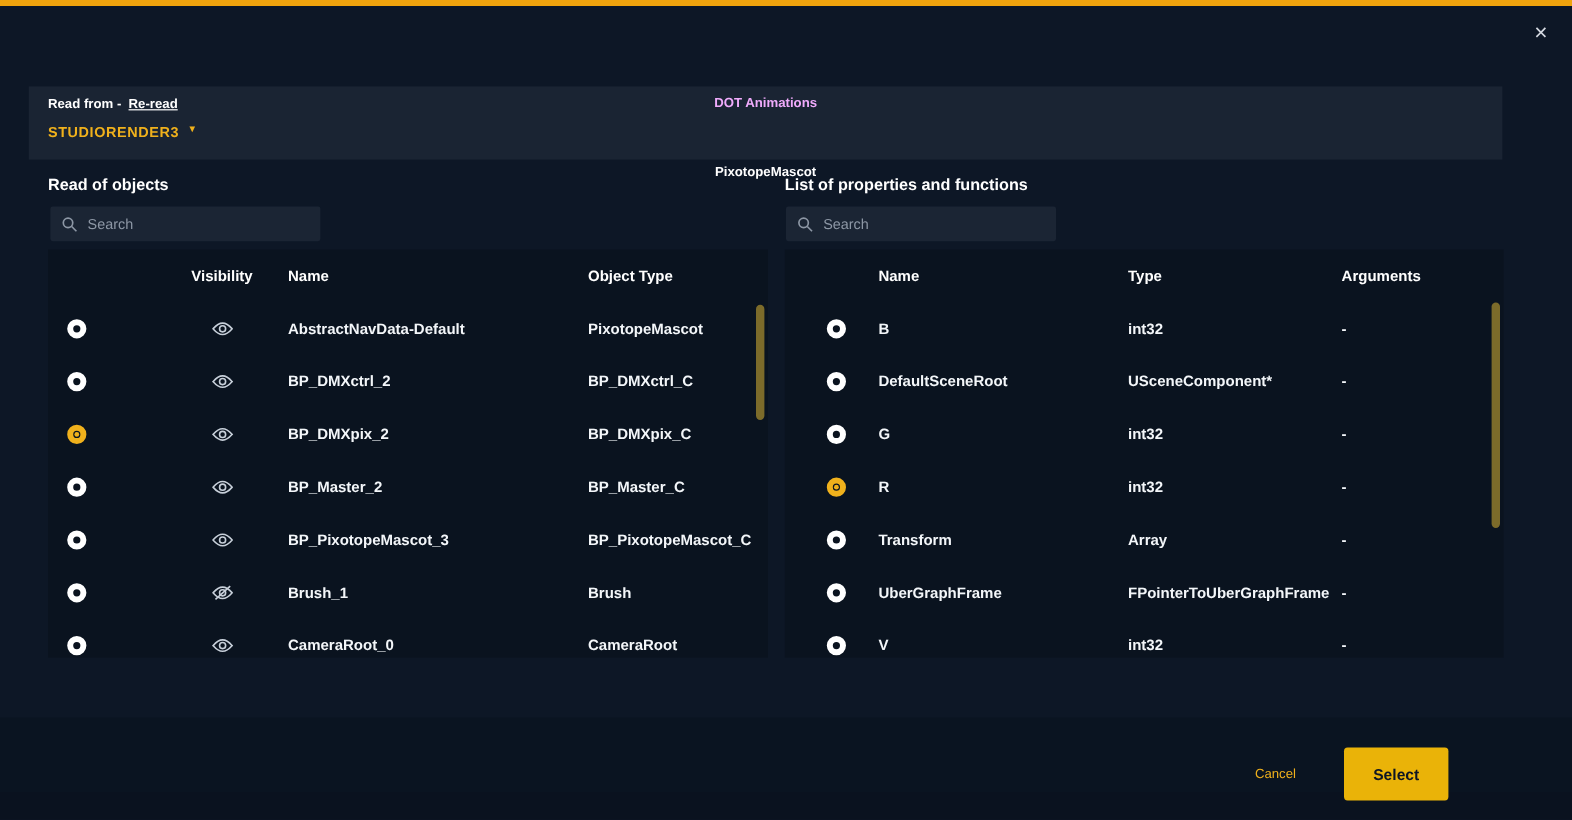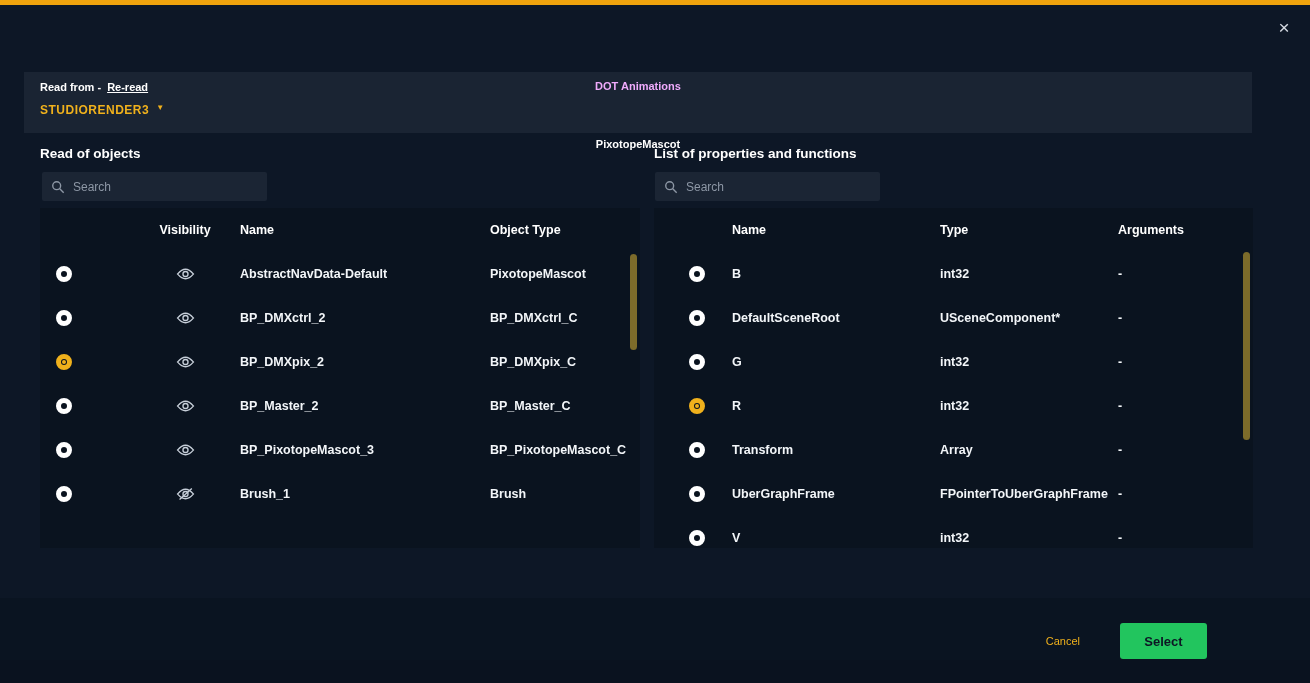--- a/index.html
+++ b/index.html
@@ -89,21 +89,21 @@
 
   .footer-actions {
     position:absolute; top:623px; right:103px;
     display:flex; align-items:center; gap:40px;
   }
   .cancel-btn {
     background:none; border:none; color:#f0b11c; font-size:11px; font-weight:normal;
     cursor:pointer; font-family:"Liberation Sans", sans-serif;
   }
   .select-btn {
-    width:87px; height:36px; background:#22c55e; border:none; border-radius:3px;
+    width:87px; height:44px; background:#eab308; border:none; border-radius:3px;
     color:#0d1524; font-size:13px; font-weight:bold; cursor:pointer;
     font-family:"Liberation Sans", sans-serif;
   }
 </style>
 </head>
 <body>
 
 <div class="accent-bar"></div>
 <div class="dialog-bg"></div>
 <div class="footer-band"></div>
@@ -243,20 +243,35 @@
             <svg width="19" height="14" viewBox="0 0 24 17">
               <path d="M12 2.5C7 2.5 3.3 7 2 8.5c1.3 1.5 5 6 10 6s8.7-4.5 10-6C20.7 7 17 2.5 12 2.5z" fill="none" stroke="#c7cfd9" stroke-width="1.7"></path>
               <circle cx="12" cy="8.5" r="3.2" fill="none" stroke="#c7cfd9" stroke-width="1.7"></circle>
               <line x1="4.5" y1="15.5" x2="20" y2="1.5" stroke="#c7cfd9" stroke-width="1.7"></line>
             </svg>
           </span>
         </div>
         <div class="cell">Brush_1</div>
         <div class="cell">Brush</div>
       </div>
+      <div class="trow">
+        <div class="cell cell-radio">
+          <span class="radio"></span>
+        </div>
+        <div class="cell cell-vis">
+          <span class="eye">
+            <svg width="19" height="14" viewBox="0 0 24 17">
+              <path d="M12 2.5C7 2.5 3.3 7 2 8.5c1.3 1.5 5 6 10 6s8.7-4.5 10-6C20.7 7 17 2.5 12 2.5z" fill="none" stroke="#c7cfd9" stroke-width="1.7"></path>
+              <circle cx="12" cy="8.5" r="3.2" fill="none" stroke="#c7cfd9" stroke-width="1.7"></circle>
+            </svg>
+          </span>
+        </div>
+        <div class="cell">CameraRoot_0</div>
+        <div class="cell">CameraRoot</div>
+      </div>
     </div>
   <div class="scroll-thumb" style="top:46px;height:96px;"></div>
 </div>
 
 <div class="table right">
   <div class="trow thead">
     <div class="cell"></div>
     <div class="cell">Name</div>
     <div class="cell">Type</div>
     <div class="cell">Arguments</div>

